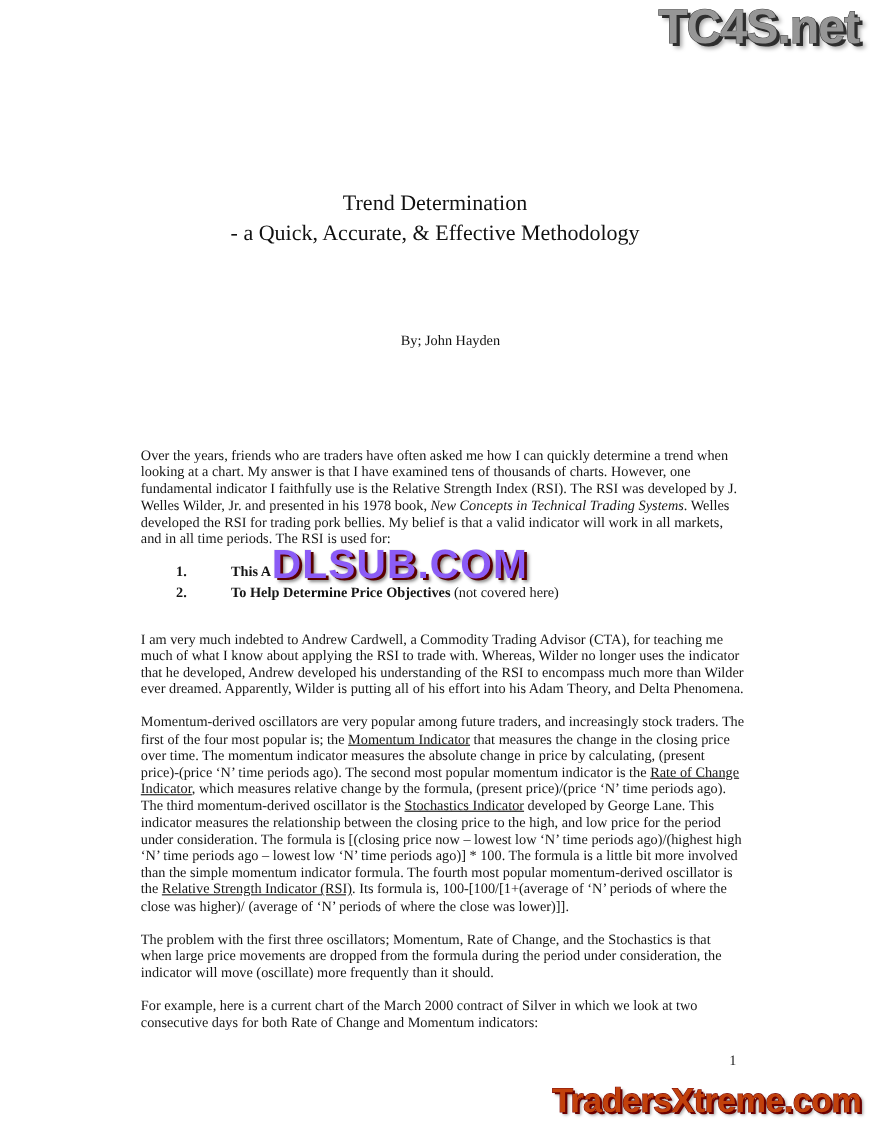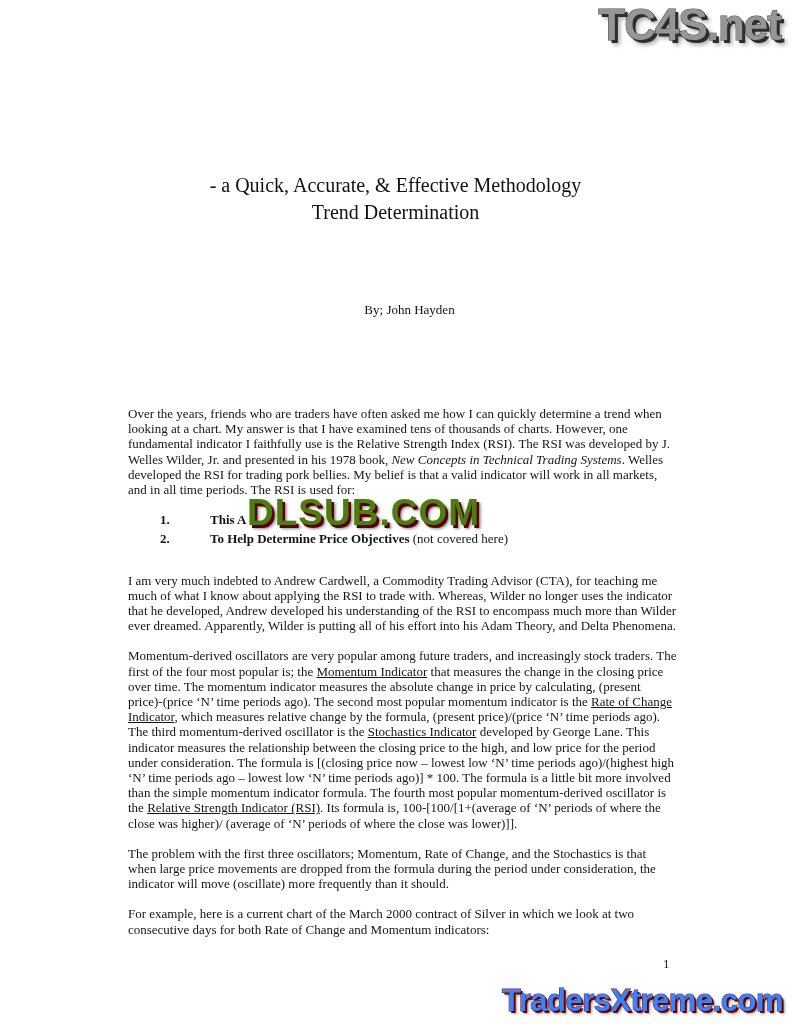--- a/index.html
+++ b/index.html
@@ -81,21 +81,21 @@
 
   
   .wm-mid {
     position: absolute;
     top: 492px;
     left: 247px;
     font-family: "Liberation Sans", sans-serif;
     font-weight: bold;
     font-size: 37px;
     letter-spacing: 1px;
-    color: #4d7c0f;
+    color: #8b5cf6;
     -webkit-text-stroke: 1.3px #f3f3f3;
     paint-order: stroke fill;
     text-shadow: 2.5px 2.5px 0 #5a0000, 4px 4px 3px rgba(0,0,0,0.45);
   }
 
   
   .page-num {
     position: absolute;
     top: 956px;
     left: 663px;
@@ -105,36 +105,36 @@
 
   
   .wm-bottom {
     position: absolute;
     bottom: 5px;
     right: 8px;
     font-family: "Liberation Sans", sans-serif;
     font-weight: bold;
     font-size: 31px;
     letter-spacing: -0.5px;
-    color: #3b82f6;
+    color: #c2410c;
     -webkit-text-stroke: 1px #7e0e0e;
     paint-order: stroke fill;
     text-shadow: 2px 2px 0 #6b0000, 3px 3px 3px rgba(0,0,0,0.4);
   }
 </style>
 </head>
 <body>
 
 <div class="page">
 
   <div class="wm-top">TC4S.net</div>
 
   <div class="title">
+    <div>Trend Determination</div>
     <div>- a Quick, Accurate, &amp; Effective Methodology</div>
-    <div>Trend Determination</div>
   </div>
 
   <div class="byline">By; John Hayden</div>
 
   <div class="body-text">
 
     <p class="para"><span>Over the years, friends who are traders have often asked me how I can quickly determine a trend when looking at a chart. My answer is that I have examined tens of thousands of charts. However, one fundamental indicator I faithfully use is the Relative Strength Index (RSI). The RSI was developed by J. Welles Wilder, Jr. and presented in his 1978 book, </span><span class="run-i">New Concepts in Technical Trading Systems</span><span>. Welles developed the RSI for trading pork bellies. My belief is that a valid indicator will work in all markets, and in all time periods.  The RSI is used for:</span></p>
 
     <div class="list">
       <div class="list-row">

